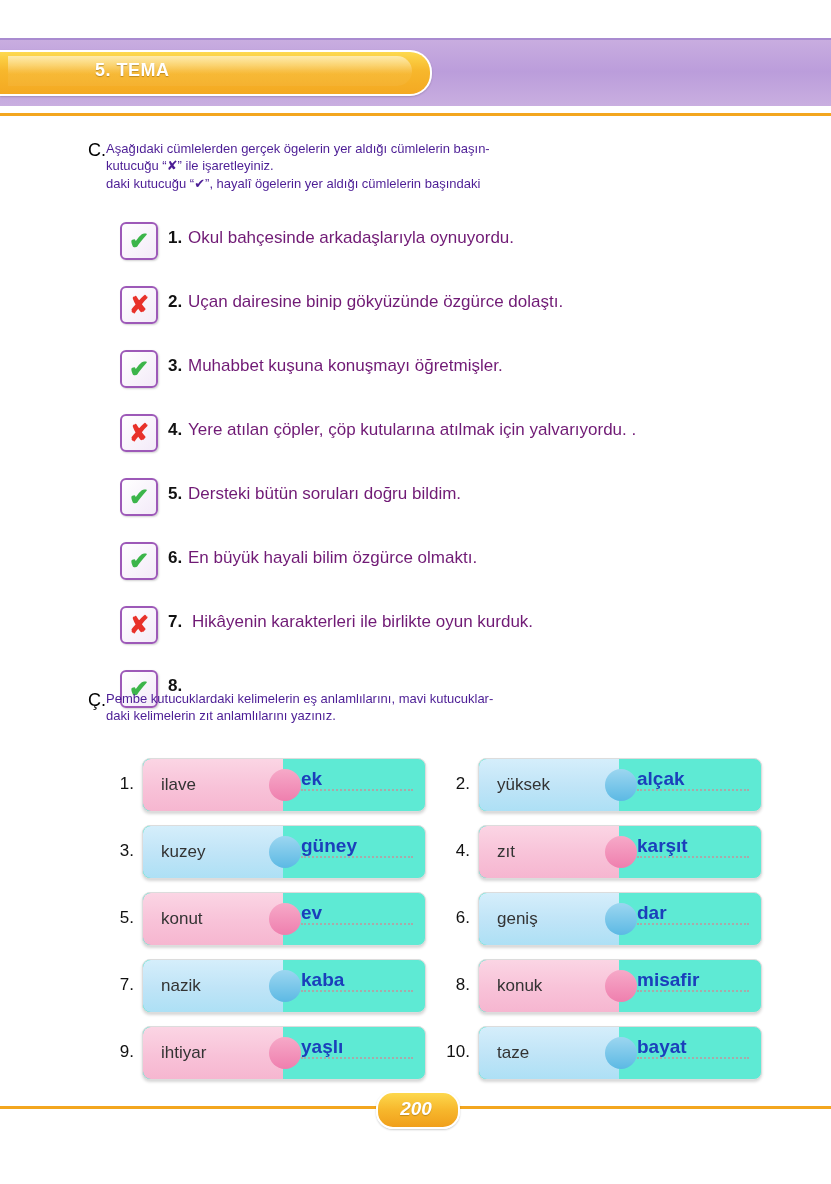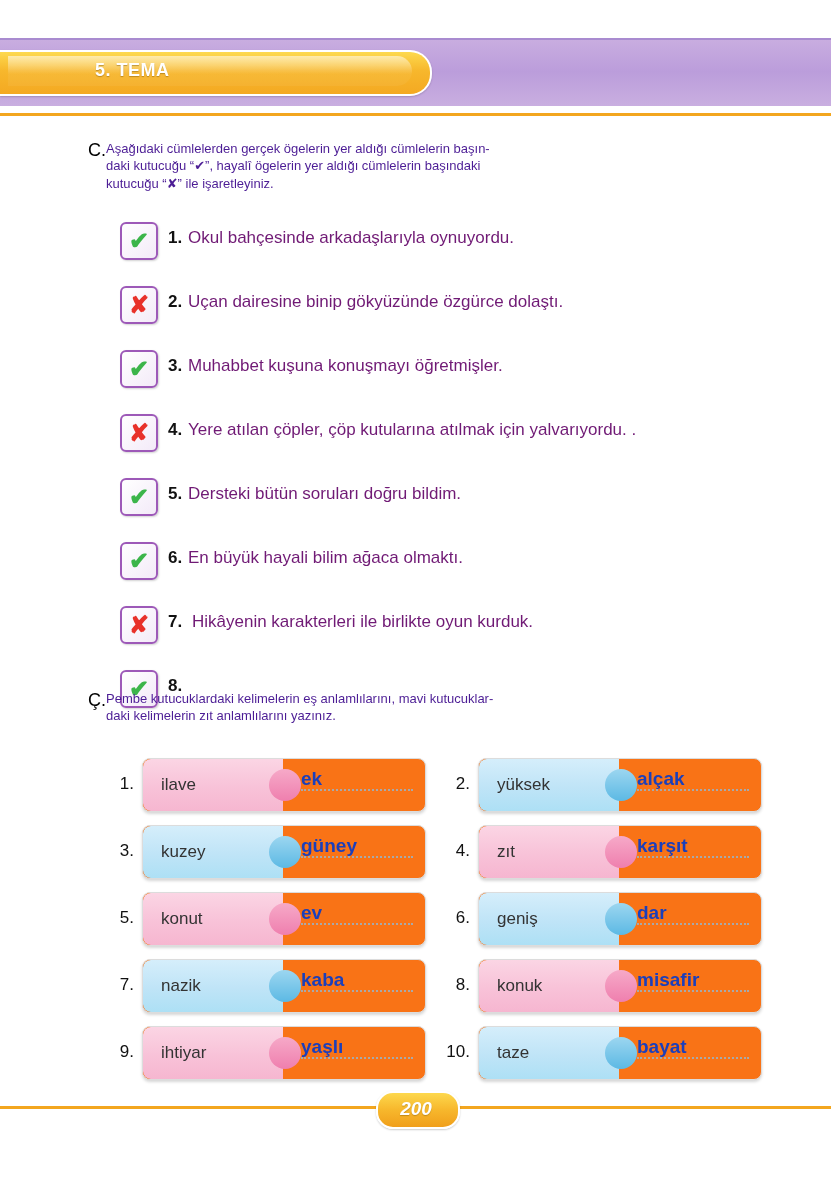--- a/index.html
+++ b/index.html
@@ -179,21 +179,21 @@
     text-align: right;
     font-size: 17px;
     color: #111;
   }
   .card-shell {
     position: absolute;
     left: 38px;
     top: 0;
     width: 282px;
     height: 52px;
-    background: #f97316;
+    background: #5eead4;
     border: 1px solid #dcdcdc;
     border-radius: 8px;
     box-shadow: 0 2px 3px rgba(0,0,0,0.16);
     overflow: hidden;
   }
   .tab {
     position: absolute;
     left: 0;
     top: 0;
     width: 140px;
@@ -289,22 +289,22 @@
   <div class="tema-pill">
     <div class="tema-inner"></div>
   </div>
   <div class="tema-text">5. TEMA</div>
   <div class="orange-rule"></div>
 
   <div class="q-block" style="top:140px;">
     <div class="q-letter">C.</div>
     <div class="q-text">
       <div>Aşağıdaki cümlelerden gerçek ögelerin yer aldığı cümlelerin başın-</div>
+      <div>kutucuğu “✘” ile işaretleyiniz.</div>
       <div>daki kutucuğu “✔”, hayalî ögelerin yer aldığı cümlelerin başındaki</div>
-      <div>kutucuğu “✘” ile işaretleyiniz.</div>
     </div>
   </div>
 
   <div class="sentences">
 
     <div class="sentence-row">
       <div class="mark-box">
         <div class="mark-glyph mark-check">✔</div>
       </div>
       <div class="sentence-num">1.</div>
@@ -341,21 +341,21 @@
       </div>
       <div class="sentence-num">5.</div>
       <div class="sentence-text">Dersteki bütün soruları doğru bildim.</div>
     </div>
 
     <div class="sentence-row">
       <div class="mark-box">
         <div class="mark-glyph mark-check">✔</div>
       </div>
       <div class="sentence-num">6.</div>
-      <div class="sentence-text">En büyük hayali bilim ağaca olmaktı.</div>
+      <div class="sentence-text">En büyük hayali bilim özgürce olmaktı.</div>
     </div>
 
     <div class="sentence-row">
       <div class="mark-box">
         <div class="mark-glyph mark-cross">✘</div>
       </div>
       <div class="sentence-num">7.</div>
       <div class="sentence-text wide">Hikâyenin karakterleri ile birlikte oyun kurduk.</div>
     </div>
 

